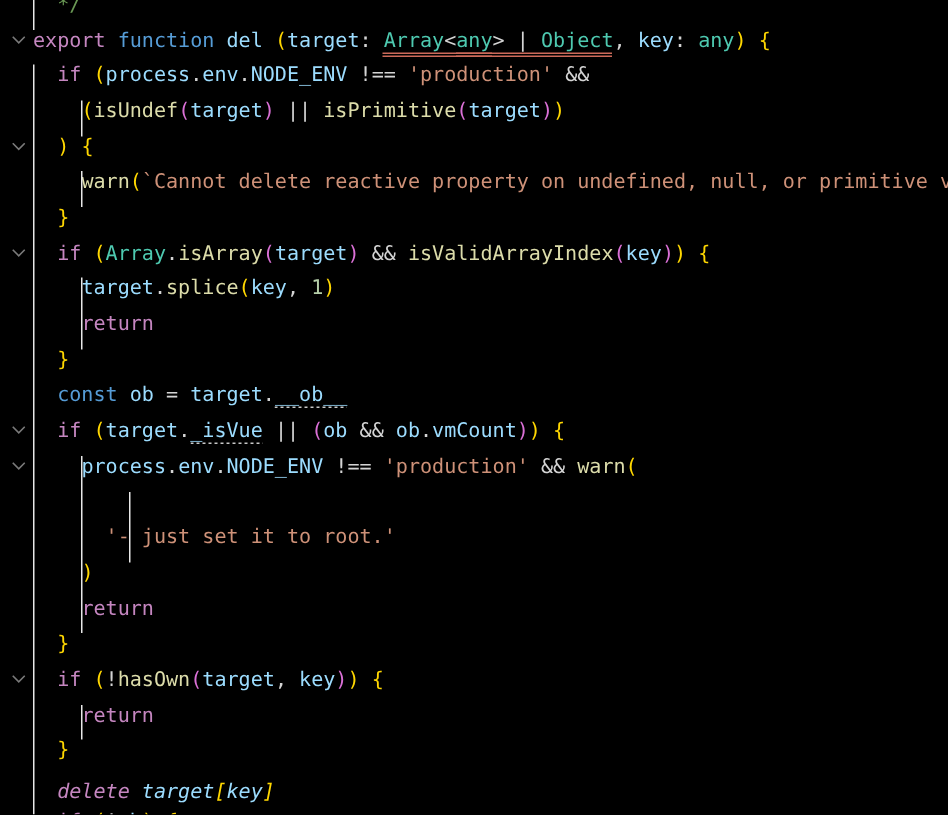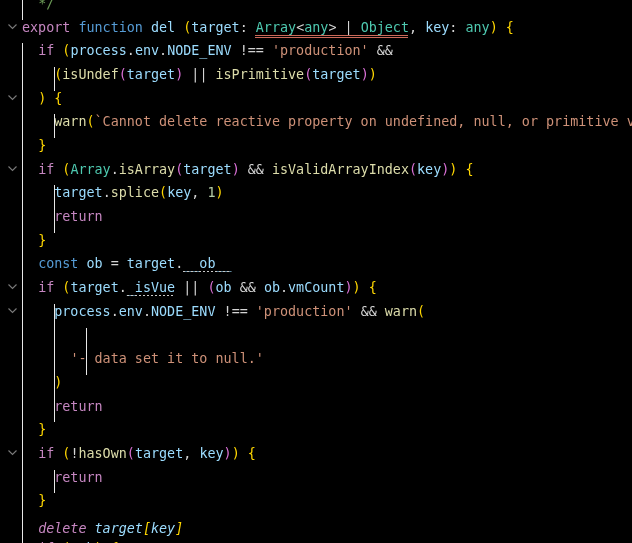--- a/index.html
+++ b/index.html
@@ -123,21 +123,21 @@
       <div class="line" style="top: 86.72px;"><span class="line-text"><span style="color:#d4d4d4">  </span><span style="color:#ffd700">)</span><span style="color:#d4d4d4"> </span><span style="color:#ffd700">{</span></span></div>
       <div class="line" style="top: 110.4px;"><span class="line-text"><span style="color:#d4d4d4">    </span><span style="color:#dcdcaa">warn</span><span style="color:#ffd700">(</span><span style="color:#ce9178">`Cannot delete reactive property on undefined, null, or primitive value</span></span></div>
       <div class="line" style="top: 134.08px;"><span class="line-text"><span style="color:#d4d4d4">  </span><span style="color:#ffd700">}</span></span></div>
       <div class="line" style="top: 157.76px;"><span class="line-text"><span style="color:#d4d4d4">  </span><span style="color:#c586c0">if</span><span style="color:#d4d4d4"> </span><span style="color:#ffd700">(</span><span style="color:#4ec9b0">Array</span><span style="color:#d4d4d4">.</span><span style="color:#dcdcaa">isArray</span><span style="color:#da70d6">(</span><span style="color:#9cdcfe">target</span><span style="color:#da70d6">)</span><span style="color:#d4d4d4"> </span><span style="color:#d4d4d4">&amp;</span><span style="color:#d4d4d4">&amp;</span><span style="color:#d4d4d4"> </span><span style="color:#dcdcaa">isValidArrayIndex</span><span style="color:#da70d6">(</span><span style="color:#9cdcfe">key</span><span style="color:#da70d6">)</span><span style="color:#ffd700">)</span><span style="color:#d4d4d4"> </span><span style="color:#ffd700">{</span></span></div>
       <div class="line" style="top: 181.44px;"><span class="line-text"><span style="color:#d4d4d4">    </span><span style="color:#9cdcfe">target</span><span style="color:#d4d4d4">.</span><span style="color:#dcdcaa">splice</span><span style="color:#ffd700">(</span><span style="color:#9cdcfe">key</span><span style="color:#d4d4d4">,</span><span style="color:#d4d4d4"> </span><span style="color:#b5cea8">1</span><span style="color:#ffd700">)</span></span></div>
       <div class="line" style="top: 205.12px;"><span class="line-text"><span style="color:#d4d4d4">    </span><span style="color:#c586c0">return</span></span></div>
       <div class="line" style="top: 228.8px;"><span class="line-text"><span style="color:#d4d4d4">  </span><span style="color:#ffd700">}</span></span></div>
       <div class="line" style="top: 252.48px;"><span class="line-text"><span style="color:#d4d4d4">  </span><span style="color:#569cd6">const</span><span style="color:#d4d4d4"> </span><span style="color:#9cdcfe">ob</span><span style="color:#d4d4d4"> </span><span style="color:#d4d4d4">=</span><span style="color:#d4d4d4"> </span><span style="color:#9cdcfe">target</span><span style="color:#d4d4d4">.</span><span style="color:#9cdcfe">__ob__</span></span></div>
       <div class="line" style="top: 276.16px;"><span class="line-text"><span style="color:#d4d4d4">  </span><span style="color:#c586c0">if</span><span style="color:#d4d4d4"> </span><span style="color:#ffd700">(</span><span style="color:#9cdcfe">target</span><span style="color:#d4d4d4">.</span><span style="color:#9cdcfe">_isVue</span><span style="color:#d4d4d4"> </span><span style="color:#d4d4d4">|</span><span style="color:#d4d4d4">|</span><span style="color:#d4d4d4"> </span><span style="color:#da70d6">(</span><span style="color:#9cdcfe">ob</span><span style="color:#d4d4d4"> </span><span style="color:#d4d4d4">&amp;</span><span style="color:#d4d4d4">&amp;</span><span style="color:#d4d4d4"> </span><span style="color:#9cdcfe">ob</span><span style="color:#d4d4d4">.</span><span style="color:#9cdcfe">vmCount</span><span style="color:#da70d6">)</span><span style="color:#ffd700">)</span><span style="color:#d4d4d4"> </span><span style="color:#ffd700">{</span></span></div>
       <div class="line" style="top: 299.84px;"><span class="line-text"><span style="color:#d4d4d4">    </span><span style="color:#9cdcfe">process</span><span style="color:#d4d4d4">.</span><span style="color:#9cdcfe">env</span><span style="color:#d4d4d4">.</span><span style="color:#9cdcfe">NODE_ENV</span><span style="color:#d4d4d4"> </span><span style="color:#d4d4d4">!</span><span style="color:#d4d4d4">=</span><span style="color:#d4d4d4">=</span><span style="color:#d4d4d4"> </span><span style="color:#ce9178">'production'</span><span style="color:#d4d4d4"> </span><span style="color:#d4d4d4">&amp;</span><span style="color:#d4d4d4">&amp;</span><span style="color:#d4d4d4"> </span><span style="color:#dcdcaa">warn</span><span style="color:#ffd700">(</span></span></div>
-      <div class="line" style="top: 347.2px;"><span class="line-text"><span style="color:#d4d4d4">      </span><span style="color:#ce9178">'- data set it to null.'</span></span></div>
+      <div class="line" style="top: 347.2px;"><span class="line-text"><span style="color:#d4d4d4">      </span><span style="color:#ce9178">'- just set it to root.'</span></span></div>
       <div class="line" style="top: 370.88px;"><span class="line-text"><span style="color:#d4d4d4">    </span><span style="color:#ffd700">)</span></span></div>
       <div class="line" style="top: 394.56px;"><span class="line-text"><span style="color:#d4d4d4">    </span><span style="color:#c586c0">return</span></span></div>
       <div class="line" style="top: 418.24px;"><span class="line-text"><span style="color:#d4d4d4">  </span><span style="color:#ffd700">}</span></span></div>
       <div class="line" style="top: 441.92px;"><span class="line-text"><span style="color:#d4d4d4">  </span><span style="color:#c586c0">if</span><span style="color:#d4d4d4"> </span><span style="color:#ffd700">(</span><span style="color:#d4d4d4">!</span><span style="color:#dcdcaa">hasOwn</span><span style="color:#da70d6">(</span><span style="color:#9cdcfe">target</span><span style="color:#d4d4d4">,</span><span style="color:#d4d4d4"> </span><span style="color:#9cdcfe">key</span><span style="color:#da70d6">)</span><span style="color:#ffd700">)</span><span style="color:#d4d4d4"> </span><span style="color:#ffd700">{</span></span></div>
       <div class="line" style="top: 465.6px;"><span class="line-text"><span style="color:#d4d4d4">    </span><span style="color:#c586c0">return</span></span></div>
       <div class="line" style="top: 489.28px;"><span class="line-text"><span style="color:#d4d4d4">  </span><span style="color:#ffd700">}</span></span></div>
       <div class="line" style="top: 517px; font-style: italic;"><span class="line-text"><span style="color:#d4d4d4">  </span><span style="color:#c586c0">delete</span><span style="color:#d4d4d4"> </span><span style="color:#9cdcfe">target</span><span style="color:#ffd700">[</span><span style="color:#9cdcfe">key</span><span style="color:#ffd700">]</span></span></div>
       <div class="line" style="top: 536.64px;"><span class="line-text"><span style="color:#d4d4d4">  </span><span style="color:#c586c0">if</span><span style="color:#d4d4d4"> </span><span style="color:#ffd700">(</span><span style="color:#d4d4d4">!</span><span style="color:#9cdcfe">ob</span><span style="color:#ffd700">)</span><span style="color:#d4d4d4"> </span><span style="color:#ffd700">{</span></span></div>
       <div class="underline-err" style="left: 255.45px; width: 152.95px; top: 34.68px;"></div>
       <div class="underline-err" style="left: 255.45px; width: 152.95px; top: 36.68px;"></div>

